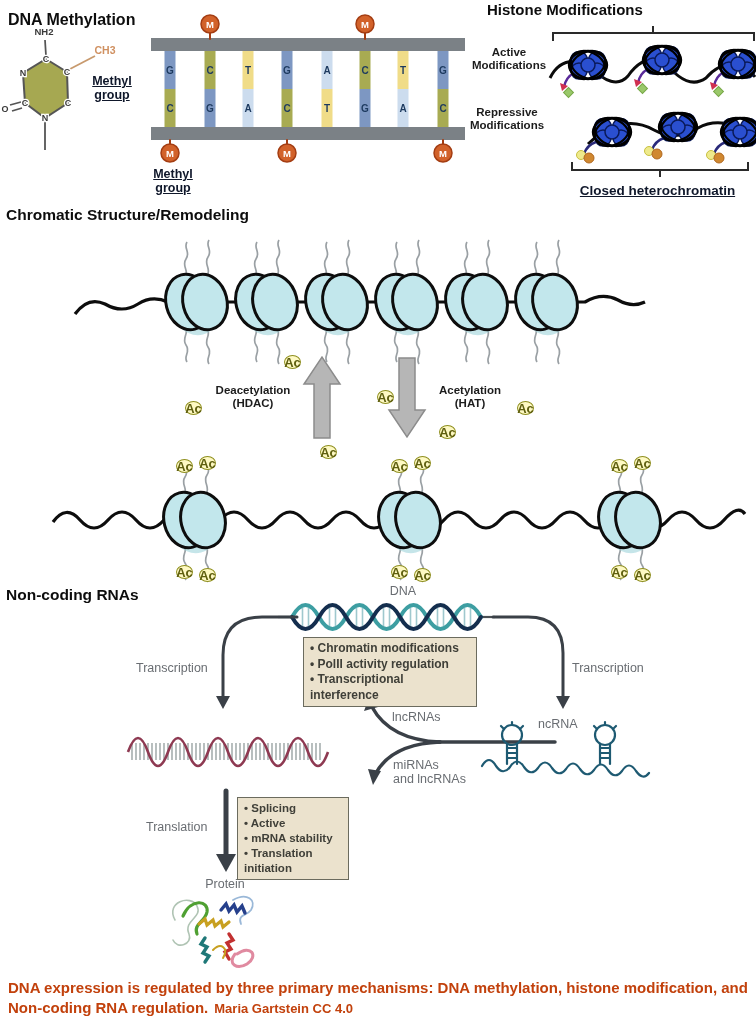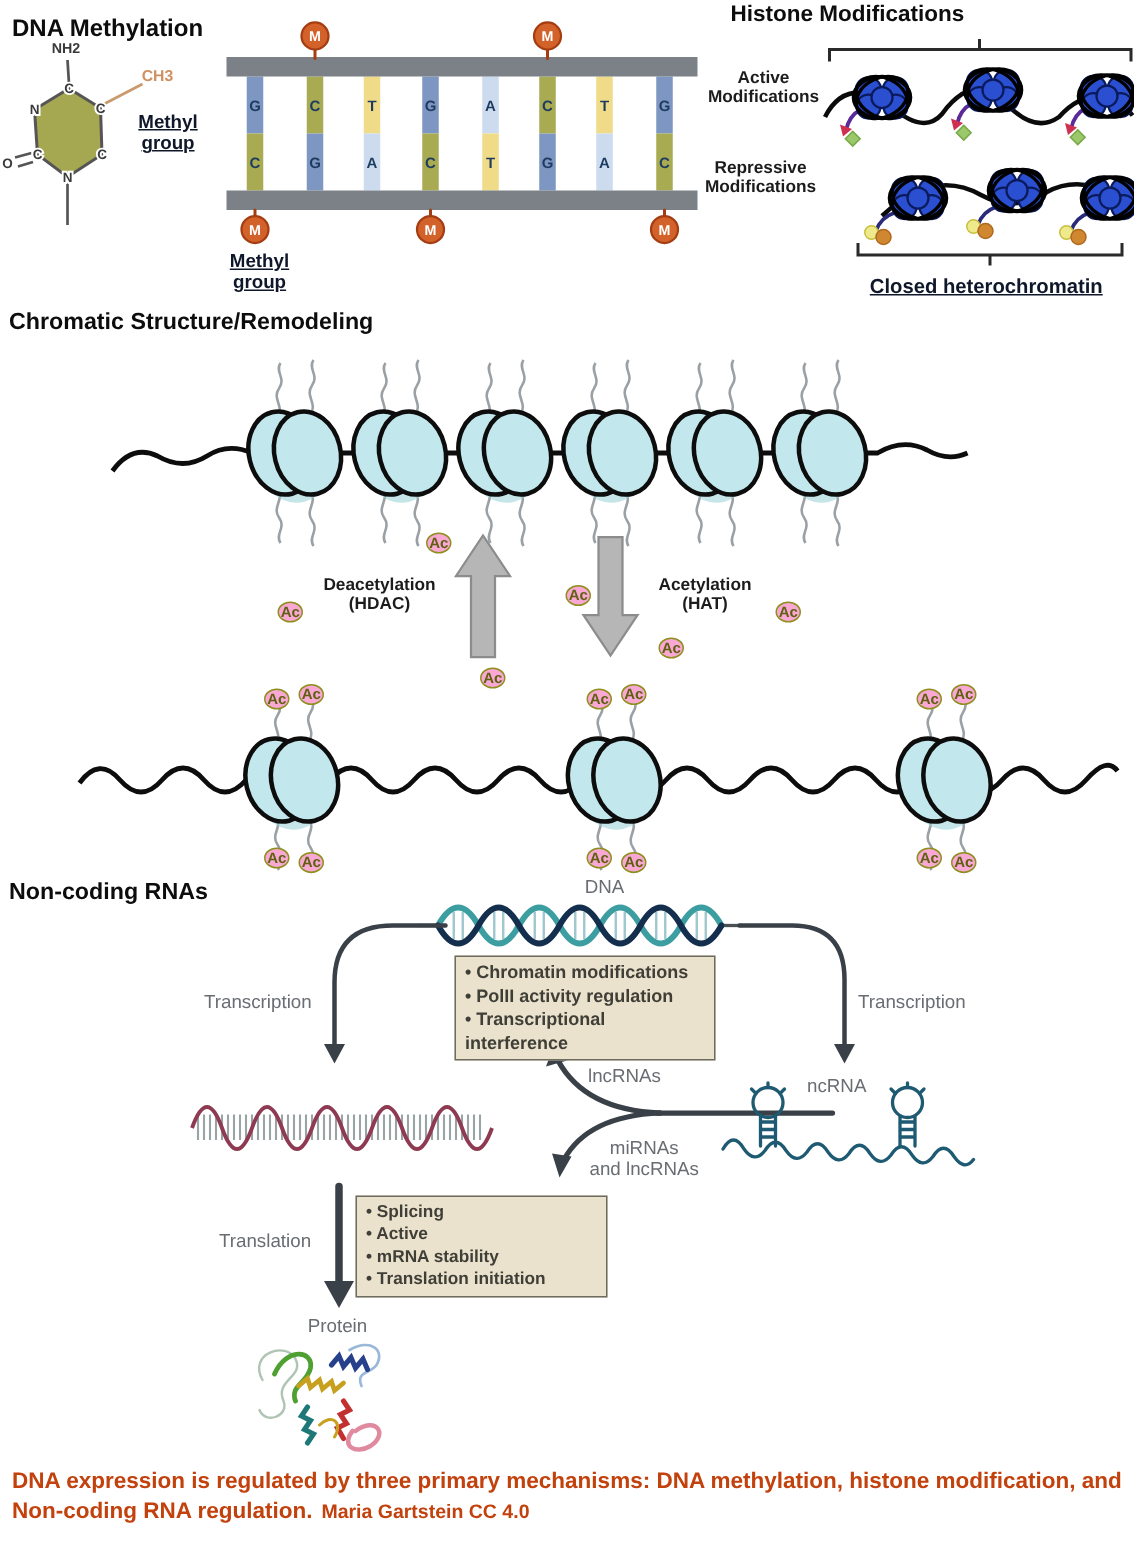--- a/index.html
+++ b/index.html
@@ -8,22 +8,22 @@
   .abs{position:absolute;}
   .h1{font-weight:bold;font-size:16px;color:#0d0d0d;}
   .h2{font-weight:bold;font-size:15.5px;color:#0d0d0d;}
   .blbl{font-weight:bold;font-size:12.5px;color:#0f172a;line-height:1.15;text-align:center;white-space:pre-line;text-decoration:underline;}
   .slbl{font-weight:bold;font-size:11.5px;color:#1c1c1c;line-height:1.15;text-align:center;white-space:pre-line;}
   .glbl{font-size:12.5px;color:#696d72;line-height:1.15;white-space:pre-line;}
   .note-box{background:#ebe2cd;border:1.6px solid #6b6b5e;box-sizing:border-box;padding:3px 6px;}
   .note-line{font-weight:bold;color:#3f3f38;line-height:1.3;}
   .nb1 .note-line{font-size:12px;}
   .nb2 .note-line{font-size:11.5px;}
-  .ac{position:absolute;width:17px;height:14px;border-radius:50%;background:#f9a8d4;
-      border:1.5px solid #8f8f1f;color:#5f5f10;font-size:10px;font-weight:bold;
+  .ac{position:absolute;width:17px;height:14px;border-radius:50%;background:#fef9c3;
+      border:1.5px solid #8f8f1f;color:#5f5f10;font-size:13px;font-weight:bold;
       display:flex;align-items:center;justify-content:center;box-sizing:border-box;z-index:5;}
   .caption{font-weight:bold;font-size:15px;color:#c2410c;line-height:1.35;}
   .credit{font-size:13px;margin-left:6px;}
   svg{position:absolute;overflow:visible;}
   svg text{font-family:"Liberation Sans",sans-serif;}
   .bl{font-weight:bold;font-size:10px;fill:#1d3a5f;text-anchor:middle;}
   .mt{font-weight:bold;font-size:9.5px;fill:#ffffff;text-anchor:middle;}
   .atom{font-weight:bold;font-size:9px;fill:#3a3a3a;text-anchor:middle;paint-order:stroke;stroke:#ffffff;stroke-width:2.5px;}
   .rb{fill:#7d97c2}.ro{fill:#a8ab52}.ry{fill:#f0dc88}.rl{fill:#ccdcee}
   .hb{fill:#2a4fd0;stroke:#0a1a5a;stroke-width:1.5;}
@@ -315,21 +315,21 @@
   <div class="abs glbl" style="left:572px;top:661px;">Transcription</div>
 
   <div class="abs note-box nb1" style="left:303px;top:637px;width:174px;">
     <div class="note-line">• Chromatin modifications</div>
     <div class="note-line">• PolII activity regulation</div>
     <div class="note-line">• Transcriptional interference</div>
   </div>
 
   <div class="abs glbl" style="left:392px;top:710px;">lncRNAs</div>
   <div class="abs glbl" style="left:538px;top:717px;width:50px;">ncRNA</div>
-  <div class="abs glbl" style="left:393px;top:758px;text-align:center;">miRNAs
+  <div class="abs glbl" style="left:393px;top:758px;">miRNAs
 and lncRNAs</div>
 
   <svg class="abs" style="left:122px;top:728px;" width="212" height="50" viewBox="0 0 212 50">
     <path d="M10 15V32M14 15V32M18 15V32M22 15V32M26 15V32M30 15V32M34 15V32M38 15V32M42 15V32M46 15V32M50 15V32M54 15V32M58 15V32M62 15V32M66 15V32M70 15V32M74 15V32M78 15V32M82 15V32M86 15V32M90 15V32M94 15V32M98 15V32M102 15V32M106 15V32M110 15V32M114 15V32M118 15V32M122 15V32M126 15V32M130 15V32M134 15V32M138 15V32M142 15V32M146 15V32M150 15V32M154 15V32M158 15V32M162 15V32M166 15V32M170 15V32M174 15V32M178 15V32M182 15V32M186 15V32M190 15V32M194 15V32M198 15V32" stroke="#9aa4a4" stroke-width="1.4"></path>
     <path d="M 6,24 q 10,-28 20,0 q 10,28 20,0 q 10,-28 20,0 q 10,28 20,0 q 10,-28 20,0 q 10,28 20,0 q 10,-28 20,0 q 10,28 20,0 q 10,-28 20,0 q 10,28 20,0" stroke="#8e3a52" stroke-width="2.6" fill="none"></path>
   </svg>
 
   <svg class="abs" style="left:478px;top:722px;" width="185" height="52" viewBox="0 0 185 52">
     <g stroke="#1e5a72" fill="none" stroke-width="2.2" stroke-linecap="round">
       <path d="M 4,44 q 7,-12 14,0 q 7,10 14,1 q 7,-11 14,0 q 7,10 14,1 q 7,-11 14,0 q 7,10 14,1 q 7,-11 14,0 q 7,10 14,1 q 7,-11 14,0 q 7,10 14,1 q 7,-11 14,0 q 7,10 13,2"></path>
@@ -353,21 +353,21 @@
         <circle cx="127" cy="13" r="10"></circle>
         <line x1="127" y1="3" x2="127" y2="0"></line>
           <line x1="119" y1="7" x2="116" y2="4"></line>
           <line x1="135" y1="7" x2="138" y2="4"></line>
       </g>
     </g>
   </svg>
 
   <div class="abs glbl" style="left:146px;top:820px;">Translation</div>
 
-  <div class="abs note-box nb2" style="left:237px;top:797px;width:168px;">
+  <div class="abs note-box nb2" style="left:237px;top:797px;width:112px;">
     <div class="note-line">• Splicing</div>
     <div class="note-line">• Active</div>
     <div class="note-line">• mRNA stability</div>
     <div class="note-line">• Translation initiation</div>
   </div>
 
   <div class="abs glbl" style="left:200px;top:877px;width:50px;text-align:center;">Protein</div>
 
   <svg class="abs" style="left:163px;top:890px;" width="100" height="85" viewBox="0 0 100 85">
     <g fill="none" stroke-linecap="round">

